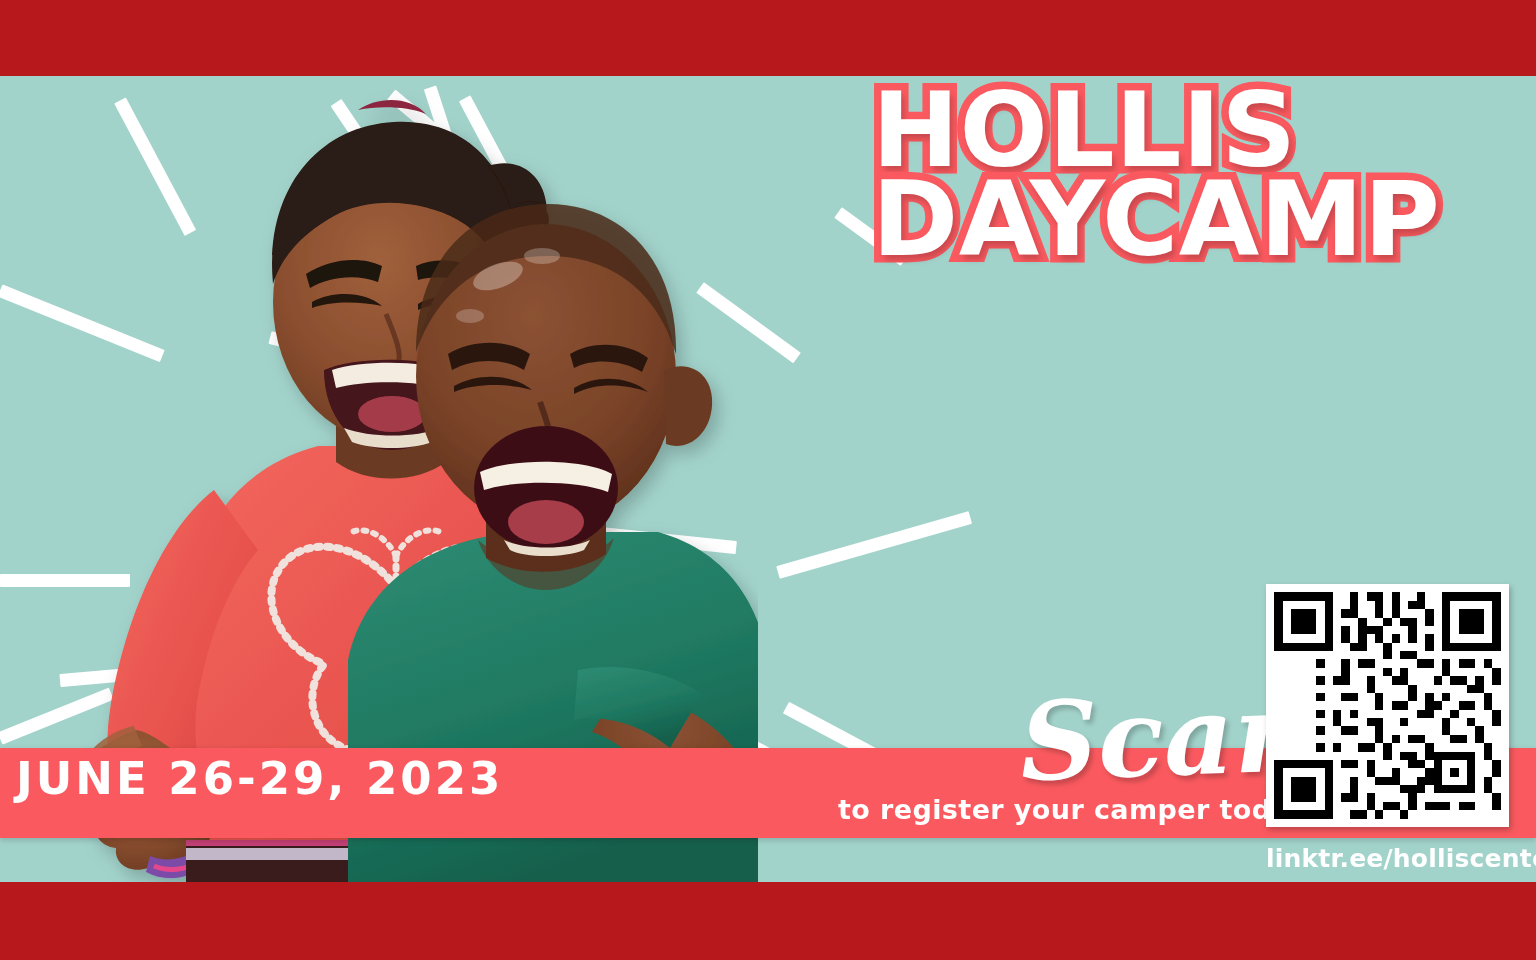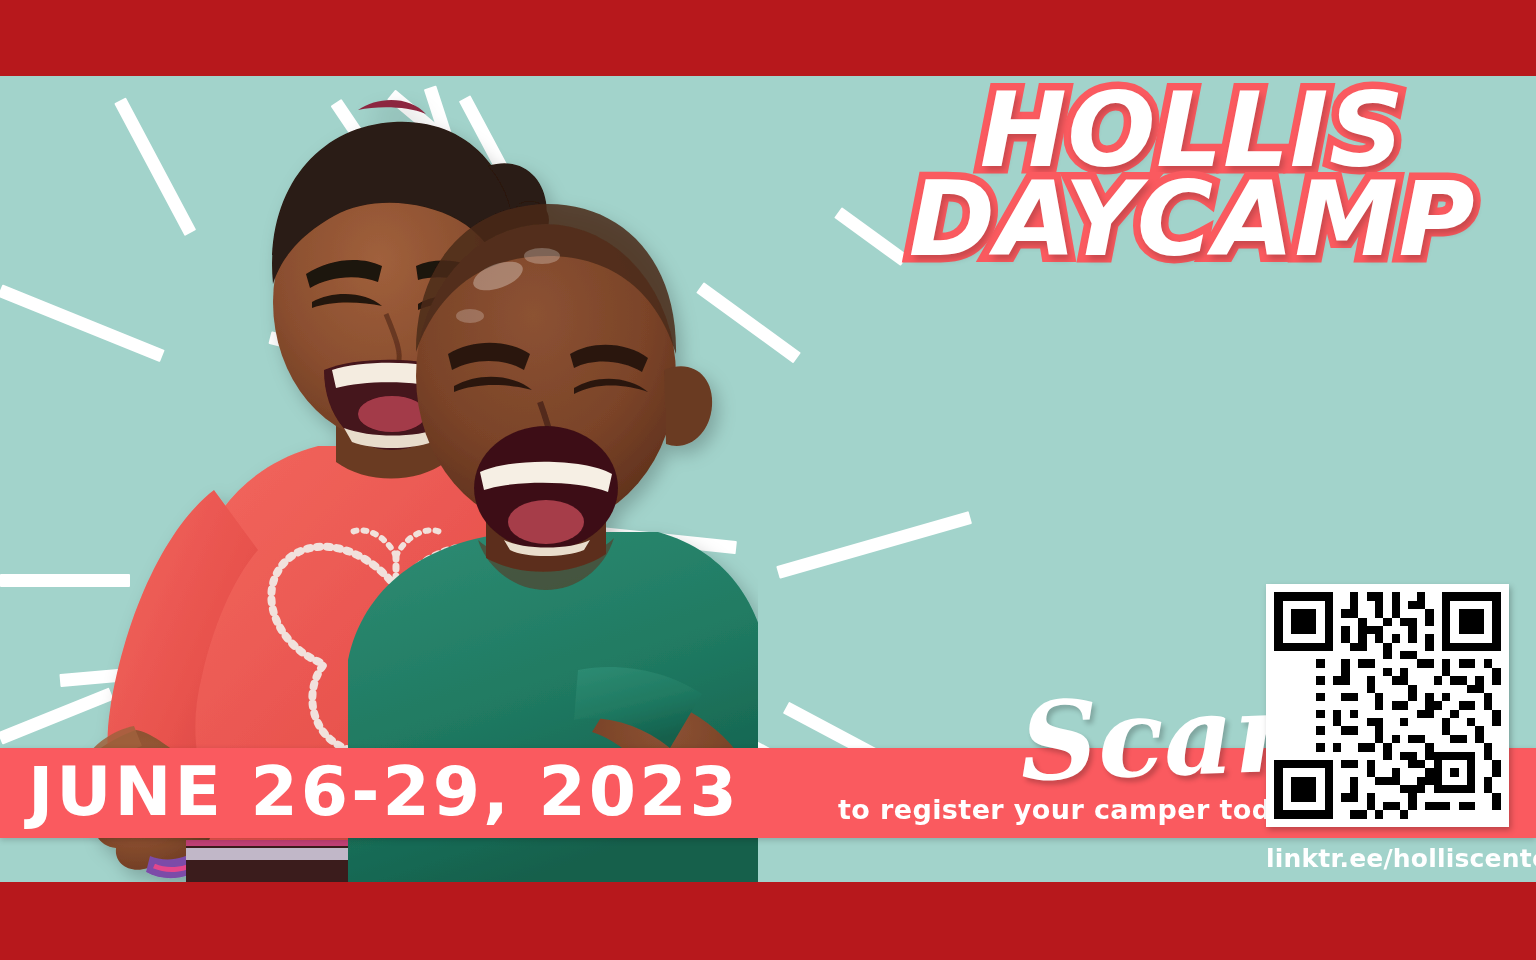--- a/index.html
+++ b/index.html
@@ -66,24 +66,23 @@
     height: 812px;
   }
   .photo svg { display:block; width: 100%; height: 100%; }
 
   
   .headline {
     position: absolute;
     right: 24px;
     top: 10px;
     width: 640px;
-    text-align: center;
+    text-align: left;
     line-height: 0.86;
     z-index: 20;
-    font-style: italic;
   }
   .headline .hl {
     display: block;
     font-family: "DejaVu Sans", sans-serif;
     font-weight: 700;
     color: #FFFFFF;
     letter-spacing: 0.5px;
     text-transform: uppercase;
     -webkit-text-stroke: 15px #FA5A5F;
     paint-order: stroke fill;
@@ -101,25 +100,25 @@
     top: 672px;
     width: 1536px;
     height: 90px;
     background: #FA5A5F;
     z-index: 25;
     box-shadow: 0 2px 6px rgba(0,0,0,0.18);
   }
 
   .date-text {
     position: absolute;
-    left: 28px;
+    left: 16px;
     top: 676px;
     font-family: "DejaVu Sans", sans-serif;
     font-weight: 700;
-    font-size: 68px;
+    font-size: 45px;
     letter-spacing: 3px;
     color: #FFFFFF;
     z-index: 30;
     white-space: nowrap;
   }
 
   
   .scan-word {
     position: absolute;
     left: 1020px;

